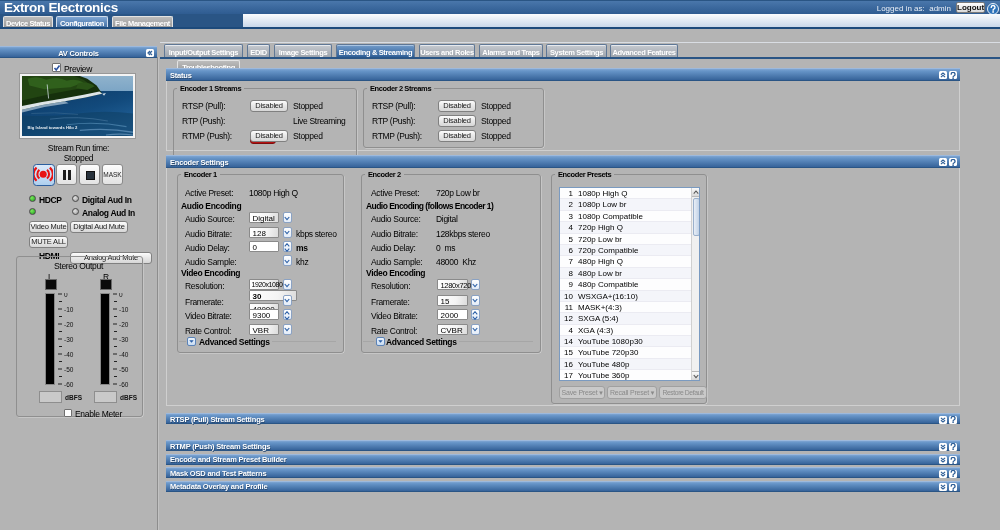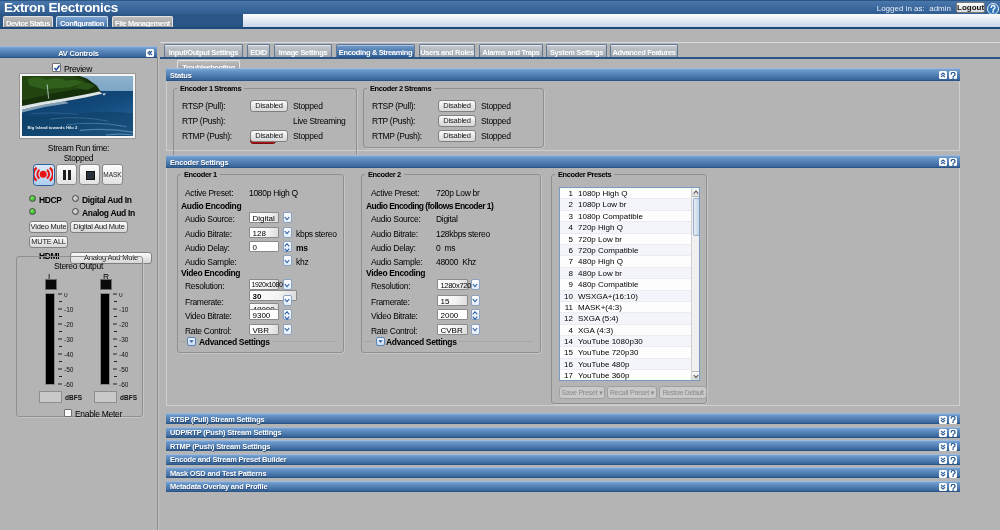--- a/index.html
+++ b/index.html
@@ -566,34 +566,20 @@
           <path d="M1.2 1.2 L4 3.6 L6.8 1.2 M1.2 4.4 L4 6.8 L6.8 4.4" stroke="#2f5f97" stroke-width="1.5" fill="none"></path>
         </svg>
       </div>
   <div class="hbtn" style="right:3.5px; top:1.5px;">
         <svg width="6" height="7" viewBox="0 0 6 7" style="margin:0.5px auto 0;">
           <path d="M1.2 2.2 A1.9 1.9 0 1 1 3.8 4.0 Q3.1 4.4 3.1 5.1" stroke="#2f5f97" stroke-width="1.3" fill="none" stroke-linecap="round"></path>
           <circle cx="3.1" cy="6.4" r="0.8" fill="#2f5f97"></circle>
         </svg>
       </div>
 </div>
-<div class="sechdr abs" style="top:426.5px; height:11px;">
-      <span class="txt" style="top:0.5px;">UDP/RTP (Push) Stream Settings</span>
-  <div class="hbtn" style="right:13.5px; top:1.5px;">
-        <svg width="6" height="6" viewBox="0 0 8 8" style="margin:1px auto 0;">
-          <path d="M1.2 1.2 L4 3.6 L6.8 1.2 M1.2 4.4 L4 6.8 L6.8 4.4" stroke="#2f5f97" stroke-width="1.5" fill="none"></path>
-        </svg>
-      </div>
-  <div class="hbtn" style="right:3.5px; top:1.5px;">
-        <svg width="6" height="7" viewBox="0 0 6 7" style="margin:0.5px auto 0;">
-          <path d="M1.2 2.2 A1.9 1.9 0 1 1 3.8 4.0 Q3.1 4.4 3.1 5.1" stroke="#2f5f97" stroke-width="1.3" fill="none" stroke-linecap="round"></path>
-          <circle cx="3.1" cy="6.4" r="0.8" fill="#2f5f97"></circle>
-        </svg>
-      </div>
-</div>
 <div class="sechdr abs" style="top:440px; height:11px;">
       <span class="txt" style="top:0.5px;">RTMP (Push) Stream Settings</span>
   <div class="hbtn" style="right:13.5px; top:1.5px;">
         <svg width="6" height="6" viewBox="0 0 8 8" style="margin:1px auto 0;">
           <path d="M1.2 1.2 L4 3.6 L6.8 1.2 M1.2 4.4 L4 6.8 L6.8 4.4" stroke="#2f5f97" stroke-width="1.5" fill="none"></path>
         </svg>
       </div>
   <div class="hbtn" style="right:3.5px; top:1.5px;">
         <svg width="6" height="7" viewBox="0 0 6 7" style="margin:0.5px auto 0;">
           <path d="M1.2 2.2 A1.9 1.9 0 1 1 3.8 4.0 Q3.1 4.4 3.1 5.1" stroke="#2f5f97" stroke-width="1.3" fill="none" stroke-linecap="round"></path>

